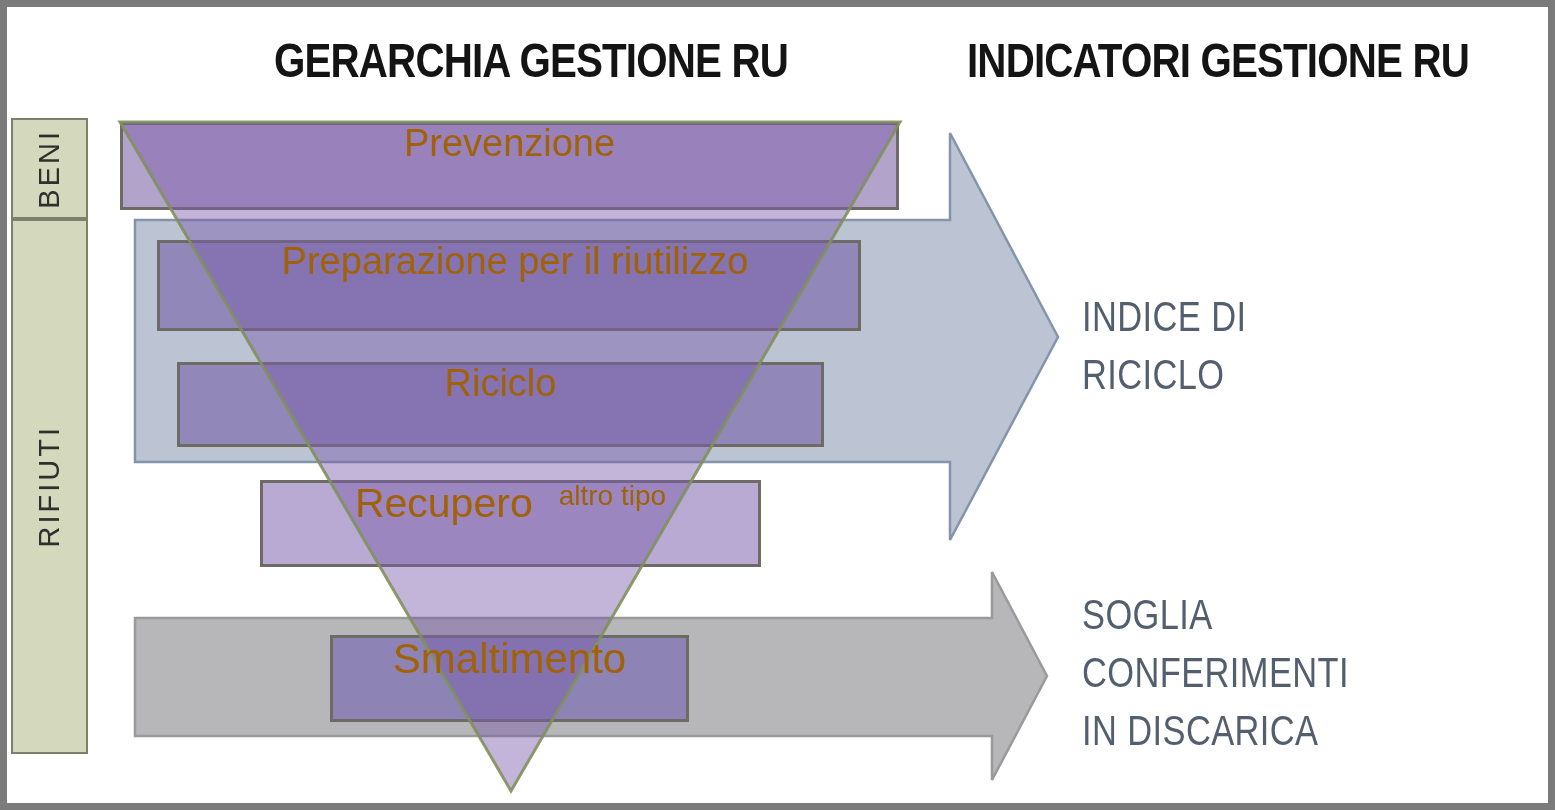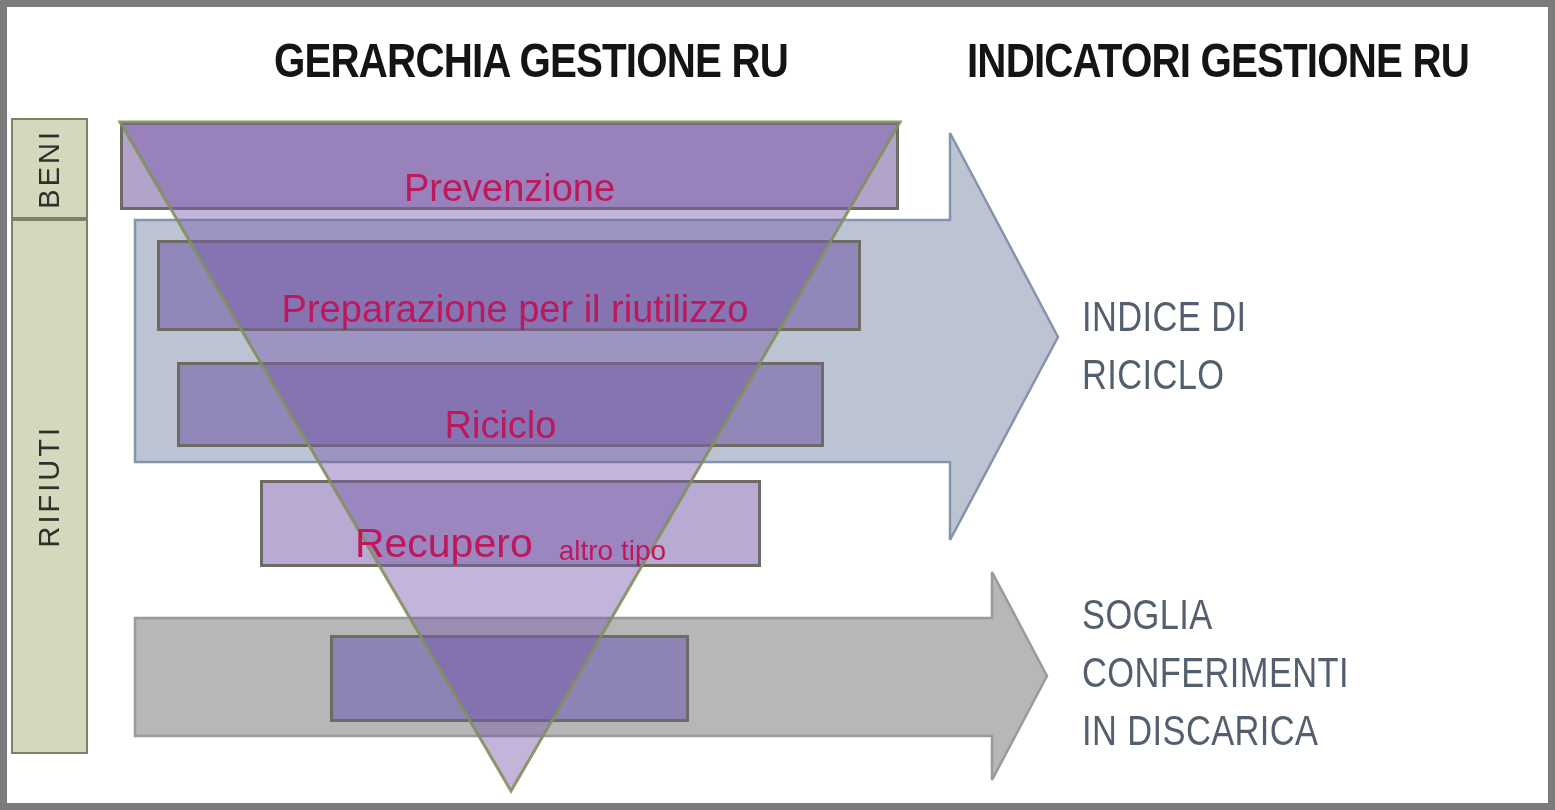--- a/index.html
+++ b/index.html
@@ -34,22 +34,22 @@
   #funnel-layer{z-index:5;}
   
   .bar{border:3px solid #6e6a64;box-sizing:border-box;z-index:3;}
   #bar-prevenzione {left:113px;top:115px;width:779px;height:88px;background:#b2a3cb;}
   #bar-preparazione{left:150px;top:233px;width:704px;height:91px;background:#9187b9;}
   #bar-riciclo     {left:170px;top:355px;width:647px;height:85px;background:#9187b9;}
   #bar-recupero    {left:253px;top:473px;width:501px;height:87px;background:#b8aad2;}
   #bar-smaltimento {left:323px;top:628px;width:359px;height:87px;background:#8d83b5;}
   
   .bar-label{
-    z-index:6;display:flex;align-items:flex-end;justify-content:center;
-    color:#be185d;white-space:nowrap;
+    z-index:6;display:flex;align-items:flex-start;justify-content:center;
+    color:#a16207;white-space:nowrap;
   }
   #lbl-prevenzione {left:113px;top:115px;width:779px;height:88px;font-size:38px;}
   #lbl-preparazione{left:156px;top:233px;width:704px;height:91px;font-size:38px;}
   #lbl-riciclo     {left:170px;top:355px;width:647px;height:85px;font-size:38px;}
   #lbl-recupero    {left:253px;top:473px;width:501px;height:87px;font-size:41px;}
   #lbl-smaltimento {left:323px;top:628px;width:359px;height:87px;font-size:42px;}
   .sublabel{font-size:28px;margin-left:26px;}
   
   .indicator{
     left:1075px;color:#535f6e;font-size:42px;line-height:58px;
@@ -93,20 +93,23 @@
   <div class="abs bar-label" id="lbl-preparazione">
     <span>Preparazione per il riutilizzo</span>
   </div>
   <div class="abs bar-label" id="lbl-riciclo">
     <span>Riciclo</span>
   </div>
   <div class="abs bar-label" id="lbl-recupero">
     <span>Recupero</span>
     <span class="sublabel">altro tipo</span>
   </div>
+  <div class="abs bar-label" id="lbl-smaltimento">
+    <span>Smaltimento</span>
+  </div>
 
   <div class="abs title" id="title-left">GERARCHIA GESTIONE RU</div>
   <div class="abs title" id="title-right">INDICATORI GESTIONE RU</div>
 
   <div class="abs indicator" id="indicator-recycling">
     <div>INDICE DI</div>
     <div>RICICLO</div>
   </div>
   <div class="abs indicator" id="indicator-landfill">
     <div>SOGLIA</div>

